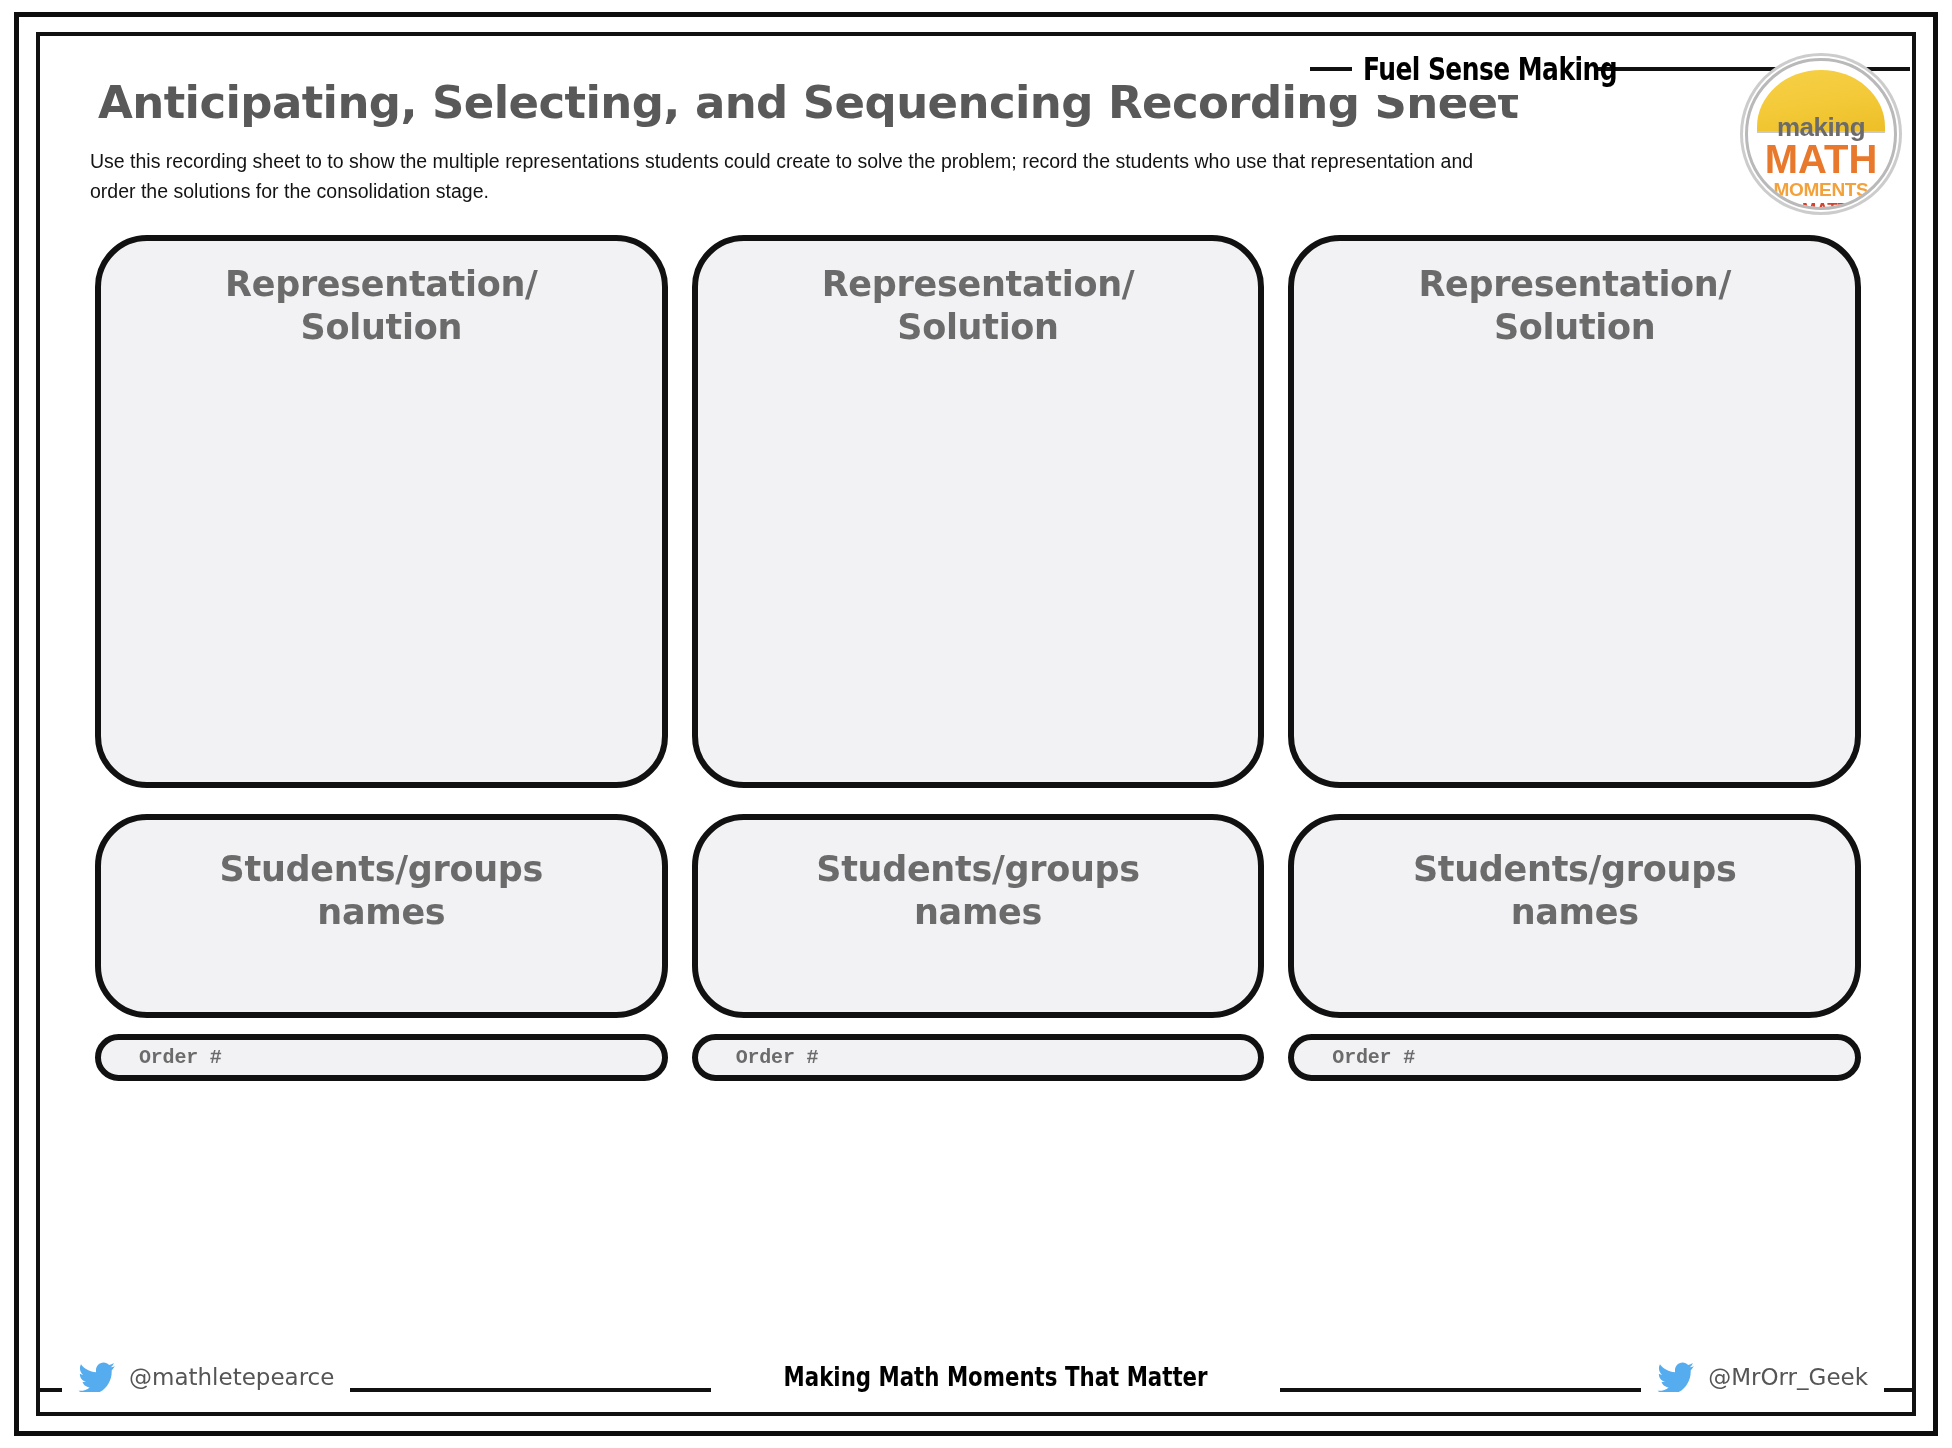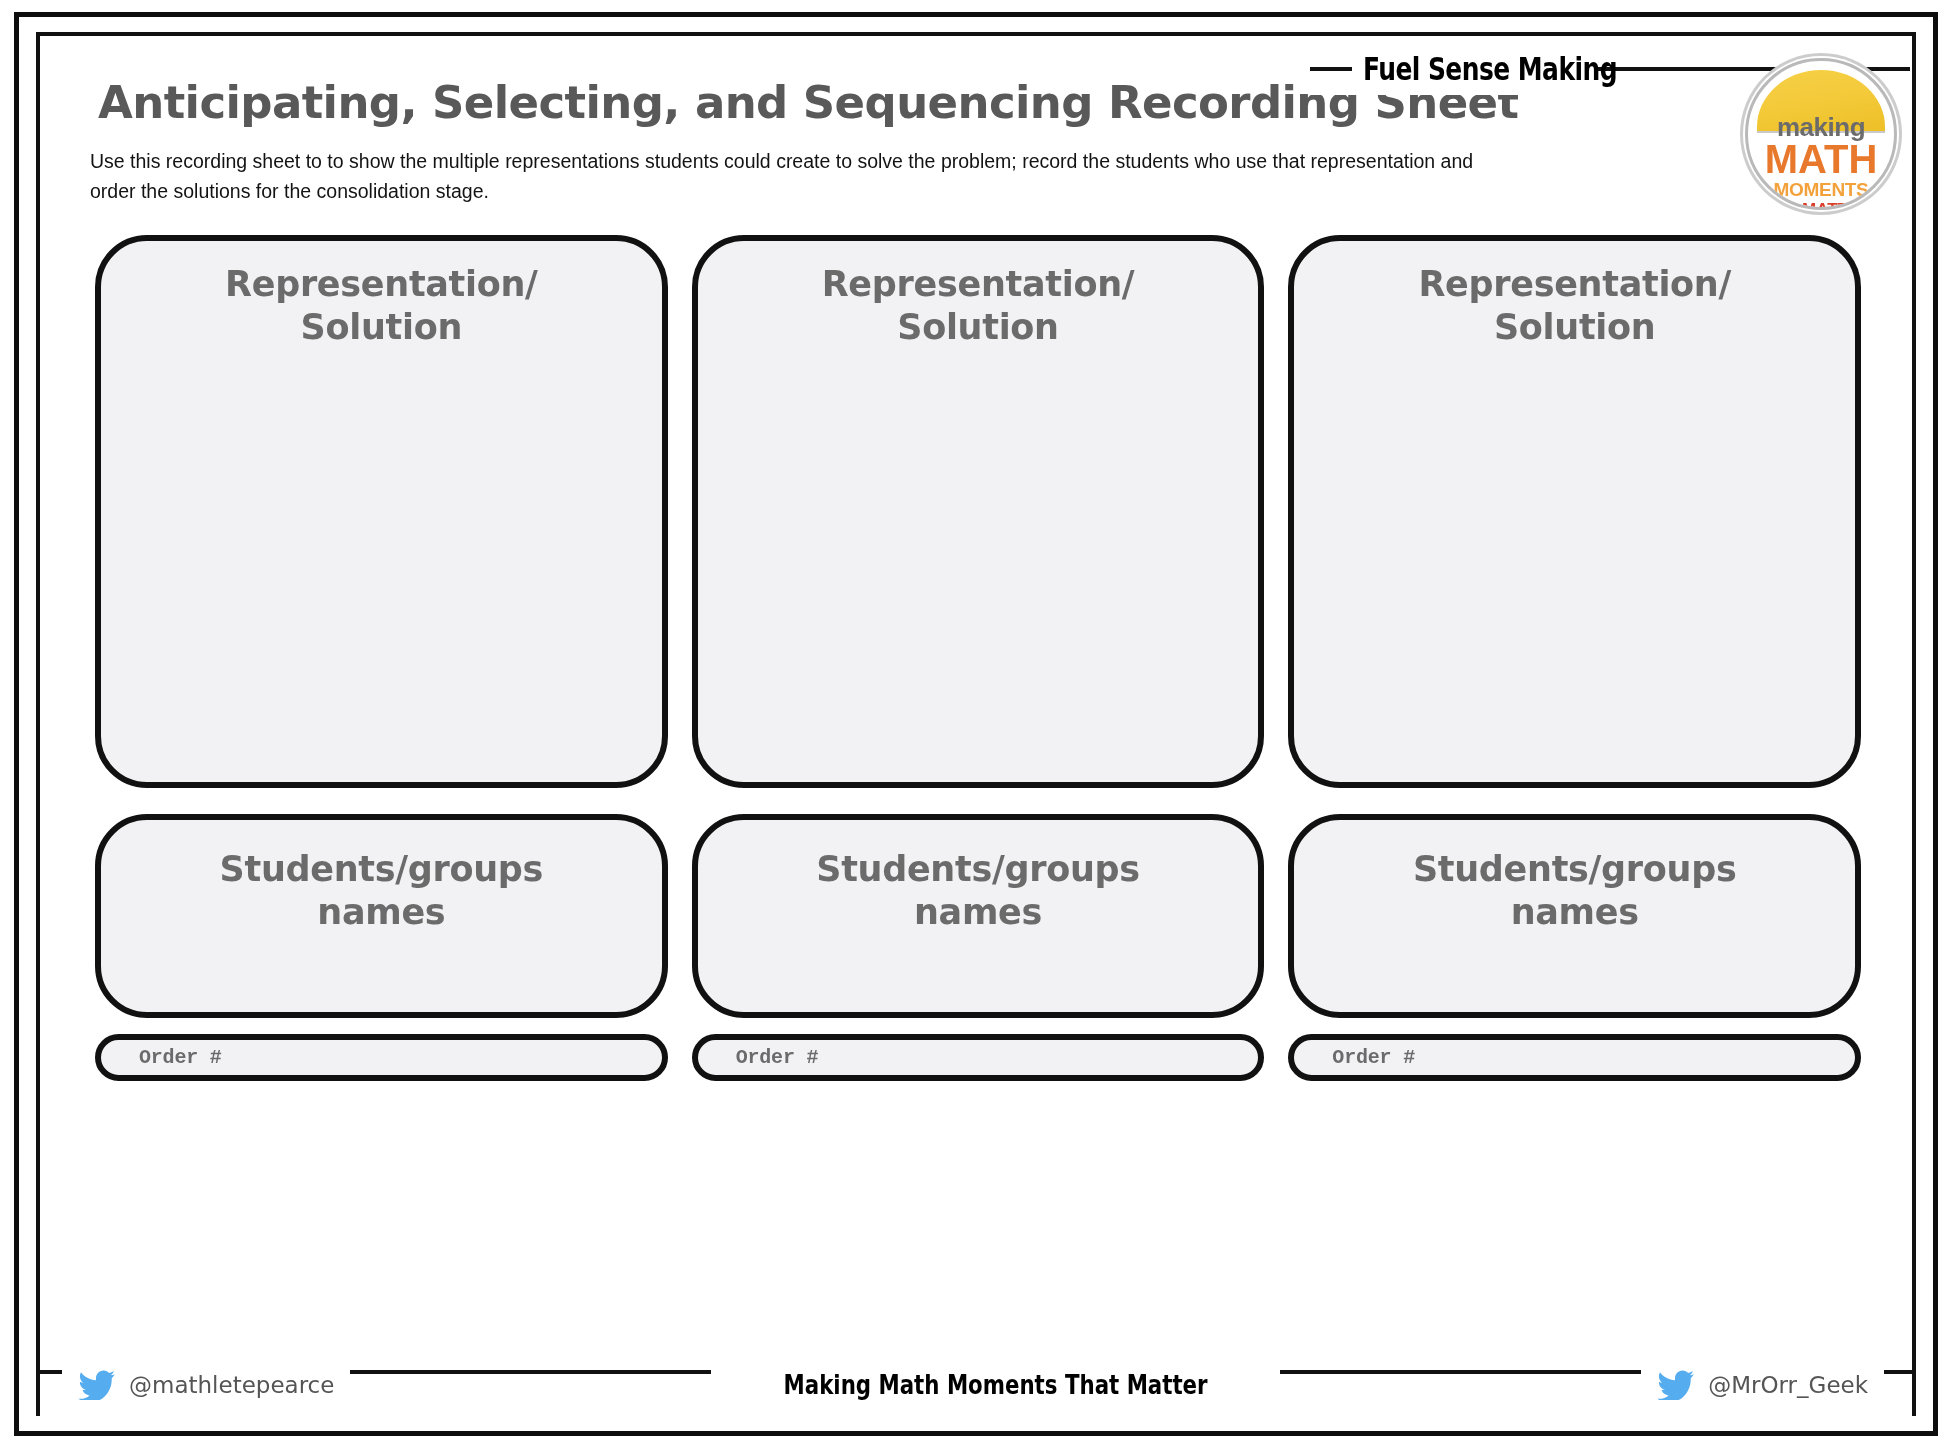--- a/index.html
+++ b/index.html
@@ -251,24 +251,24 @@
     color: #6b6b6b;
     padding-left: 38px;
     letter-spacing: -0.2px;
   }
 
   
   .footer {
     position: absolute;
     left: 40px;
     right: 40px;
-    bottom: 22px;
+    bottom: 56px;
     height: 56px;
     display: flex;
-    align-items: flex-start;
+    align-items: flex-end;
     z-index: 6;
     background: #ffffff;
   }
   .footer-handle {
     display: flex;
     align-items: center;
     gap: 13px;
     padding: 0 16px;
     flex: none;
     background: #ffffff;

